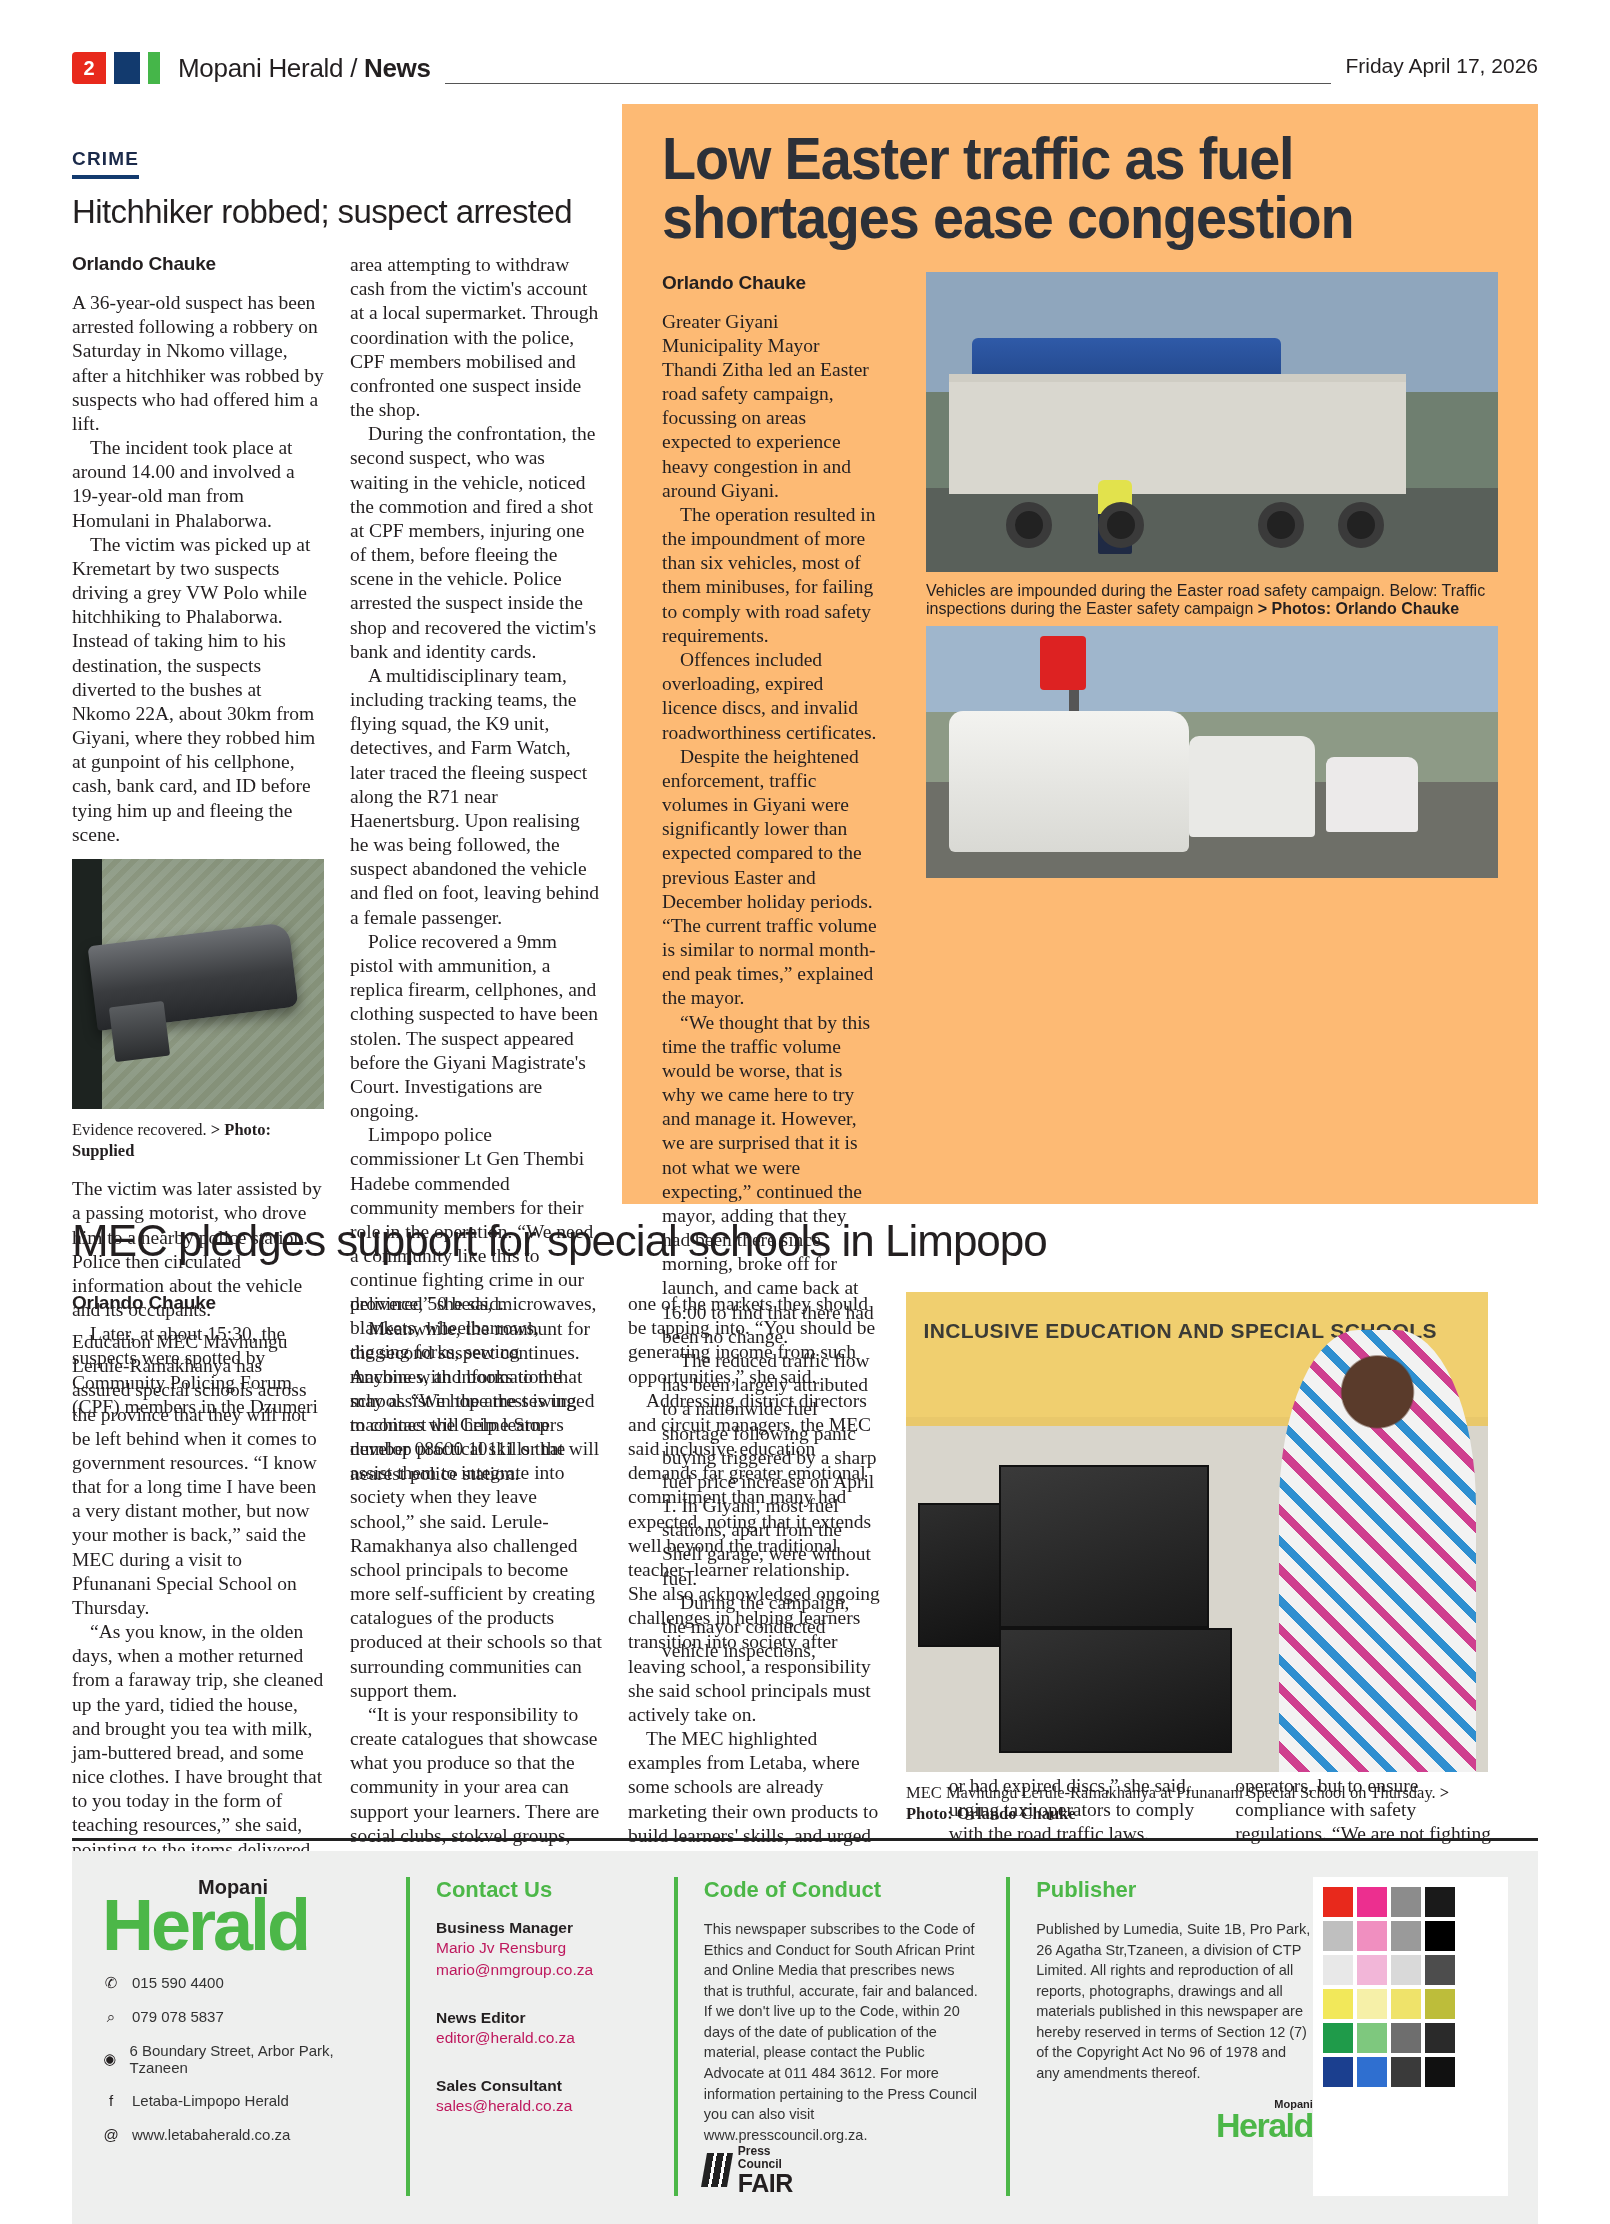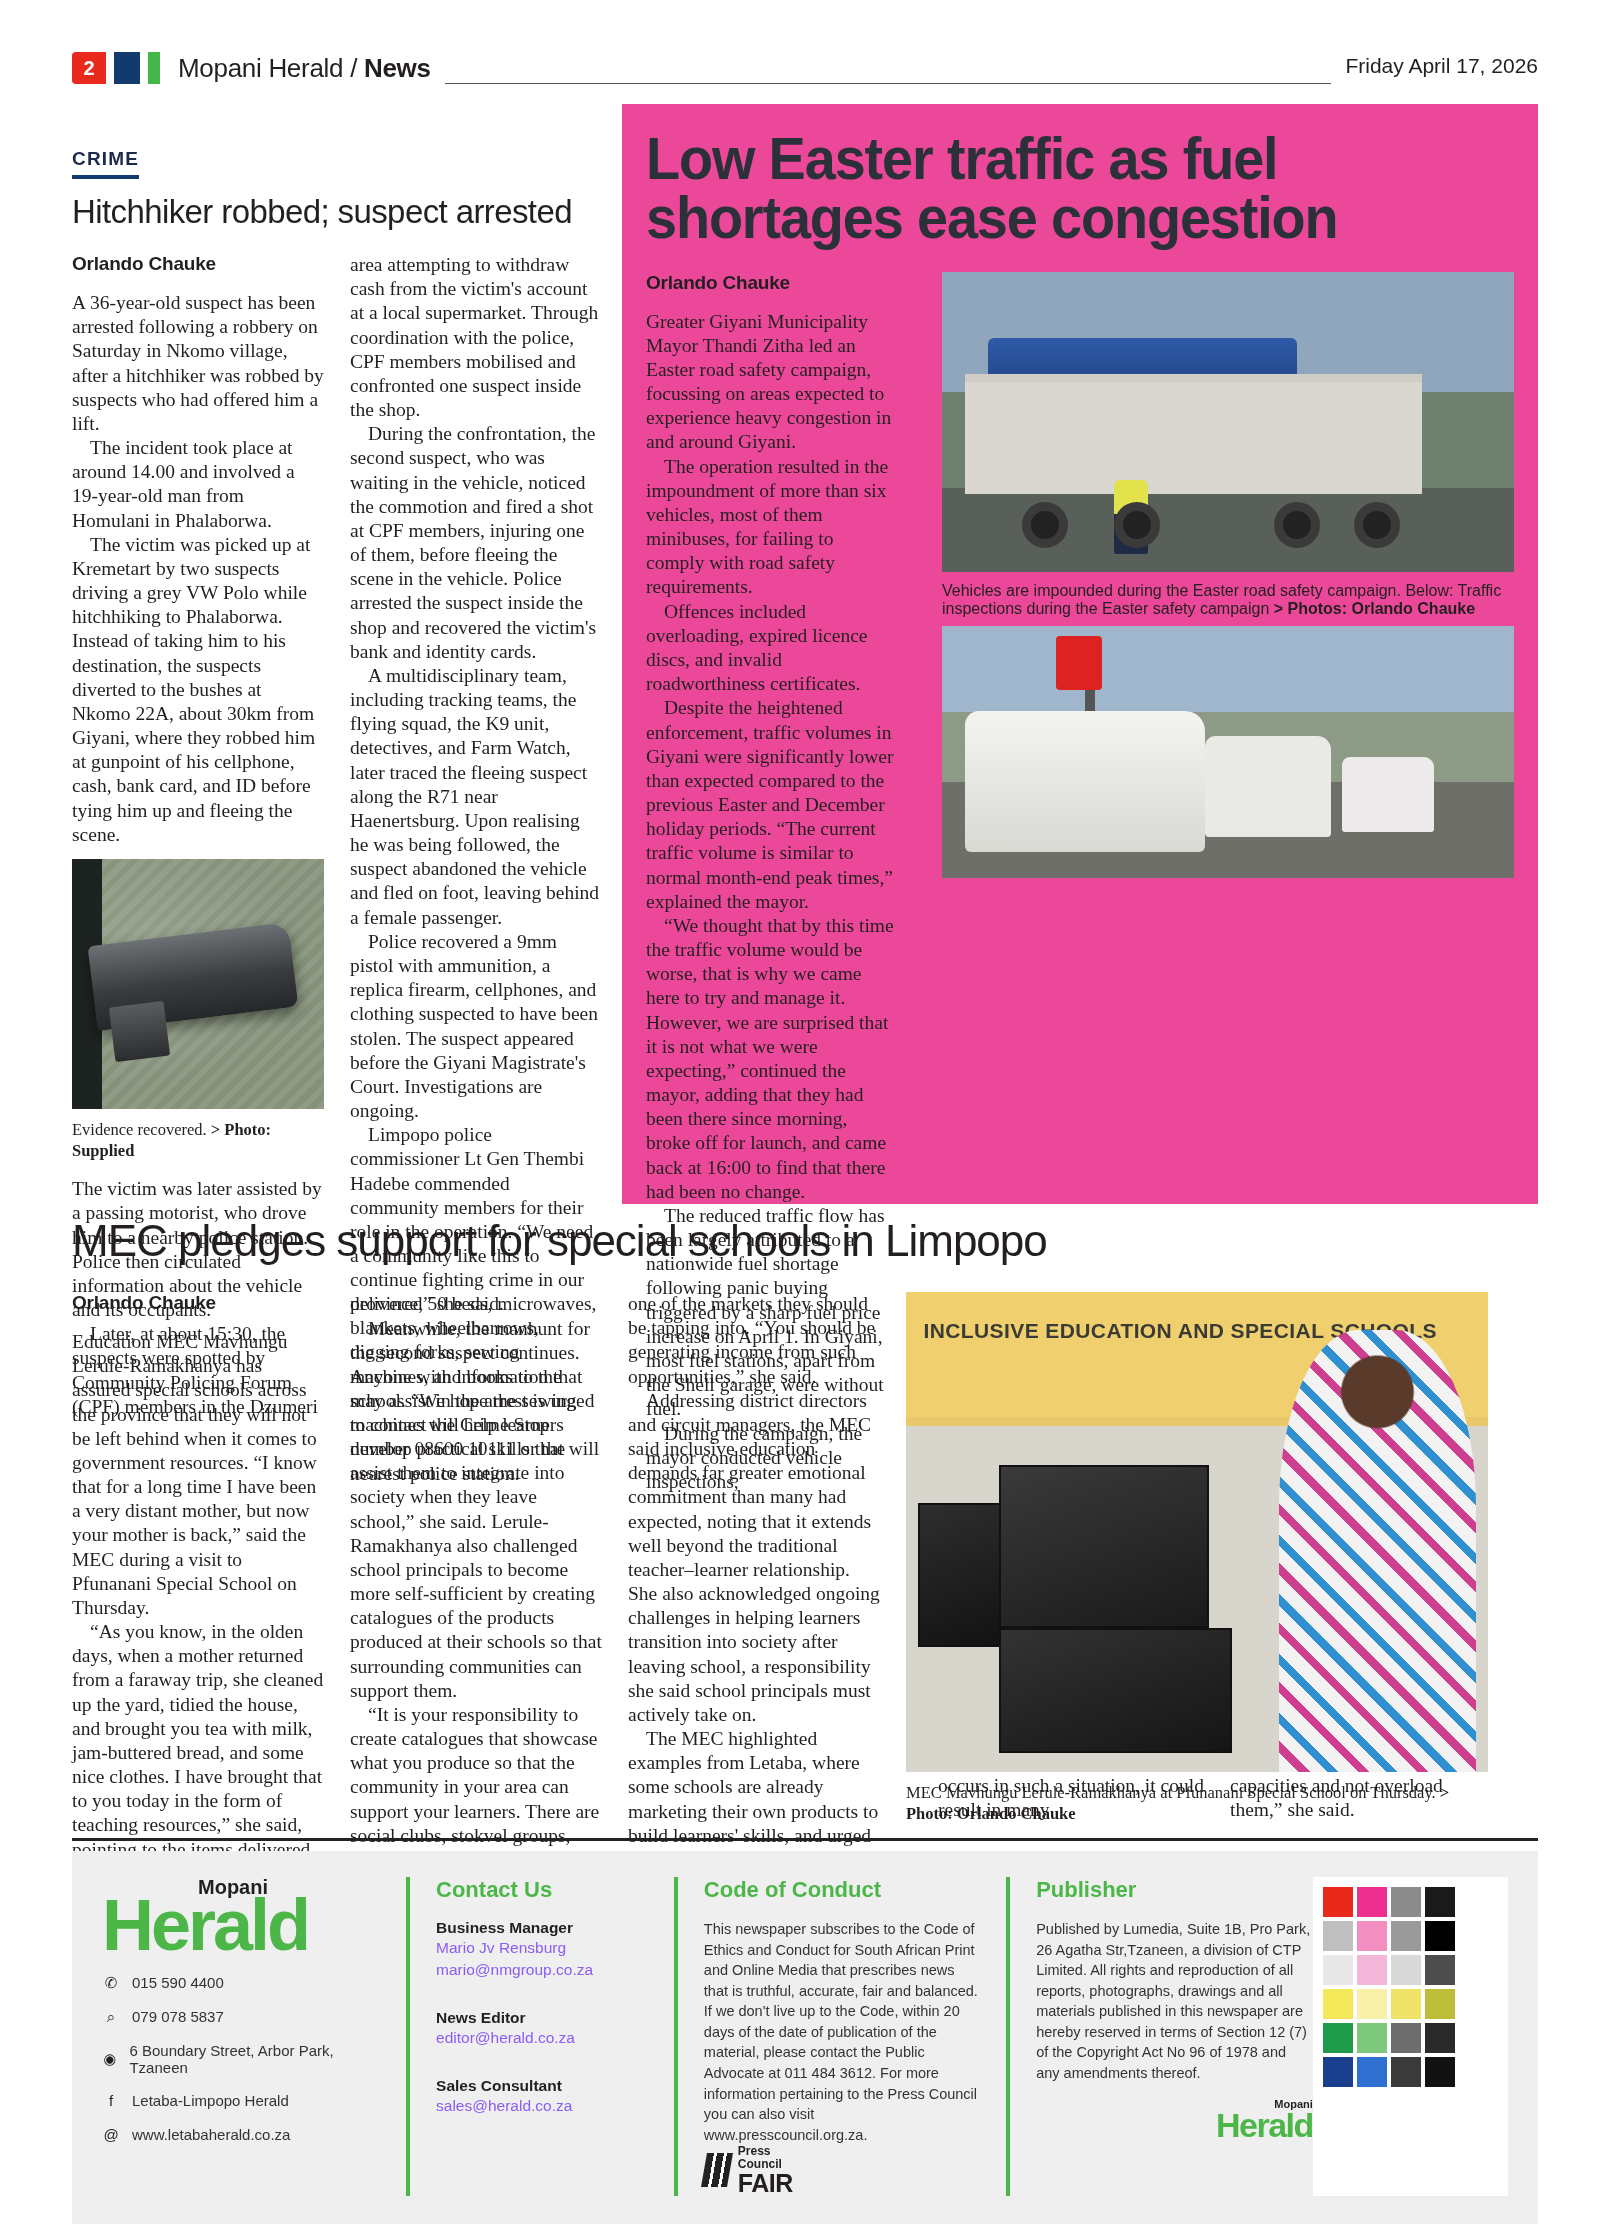--- a/index.html
+++ b/index.html
@@ -56,21 +56,21 @@
   .photo-evidence .mag {
     position:absolute; left:16%; top:58%; width:22%; height:22%;
     background:linear-gradient(180deg,#5a5d60,#2a2c2e);
     transform:rotate(-7deg); border-radius:3px;
   }
   .photo-evidence .bar-dark { position:absolute; left:0; top:0; width:12%; height:100%; background:#1d2320; }
 
   
   .feature {
     position:absolute; left:622px; top:104px; width:916px; height:1100px;
-    background:#ec4899; padding:26px 24px 22px;
+    background:#fdba74; padding:26px 40px 22px;
   }
   .feature h1 {
     font-size:60px; line-height:.98; font-weight:bold; color:#2c3038;
     letter-spacing:-1.2px; font-stretch:condensed;
     transform:scaleX(.93); transform-origin:left top;
   }
   .feature-body { display:flex; gap:24px; margin-top:24px; }
   .fcol { width:268px; }
   .fphoto-main {
     width:572px; height:300px; margin-left:24px; position:relative; overflow:hidden;
@@ -118,21 +118,21 @@
   .f-logo { width:300px; padding-right:22px; }
   .logo-mopani { font-size:20px; font-weight:bold; color:#231f20; margin-left:96px; line-height:1; }
   .logo-herald { font-size:72px; font-weight:bold; color:#4cb748; letter-spacing:-3px; line-height:.9; margin-top:-4px; }
   .f-contactline { display:flex; align-items:center; gap:12px; font-size:15px; margin-top:16px; color:#333; }
   .f-ic { width:18px; height:18px; display:inline-flex; align-items:center; justify-content:center; font-size:15px; color:#231f20; }
   .f-div { width:4px; background:#4cb748; margin:0 26px; }
   .f-col { width:230px; }
   .f-col.wide { width:300px; }
   .f-h { font-size:22px; font-weight:bold; color:#4cb748; margin-bottom:16px; }
   .f-sub { font-size:15.5px; font-weight:bold; margin-top:28px; }
-  .f-txt { font-size:15.5px; color:#8b5cf6; line-height:1.42; }
+  .f-txt { font-size:15.5px; color:#be185d; line-height:1.42; }
   .f-body { font-size:14.5px; line-height:1.42; color:#333; }
   .fair { display:flex; align-items:center; gap:8px; margin-top:0; }
   .fair-bars { width:26px; height:34px; background:linear-gradient(90deg,#222 0 7px,#fff 7px 10px,#222 10px 17px,#fff 17px 20px,#222 20px 26px); transform:skewX(-10deg); }
   .fair-t1 { font-size:12px; line-height:1.05; font-weight:bold; }
   .fair-t2 { font-size:25px; font-weight:bold; letter-spacing:-.5px; line-height:1; }
   .swatch-wrap { width:210px; background:#fff; padding:10px; display:flex; flex-direction:column; gap:4px; }
   .swatch-row { display:flex; gap:4px; }
   .sw { width:30px; height:30px; }
   .f-herald-sm { text-align:right; padding-top:14px; }
   .f-herald-sm .m { font-size:11px; font-weight:bold; }

